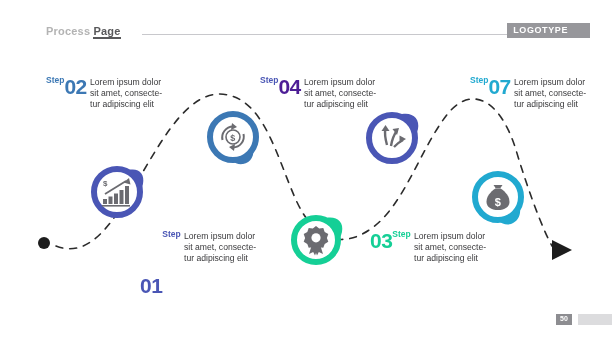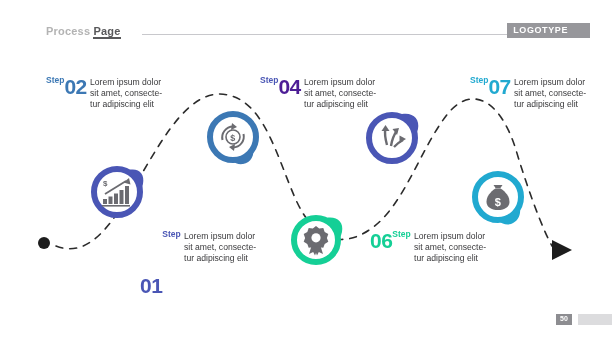--- a/index.html
+++ b/index.html
@@ -294,21 +294,21 @@
     </div>
     <div class="step-desc">
       <span>Lorem ipsum dolor</span>
       <span>sit amet, consecte-</span>
       <span>tur adipiscing elit</span>
     </div>
   </div>
 
   <div class="step-block" style="left:370px; top:230px;">
     <div class="step-key num-first">
-      <div class="step-num" style="color:#15cf96;">06</div>
+      <div class="step-num" style="color:#15cf96;">03</div>
       <div class="step-word" style="color:#15cf96;">Step</div>
     </div>
     <div class="step-desc">
       <span>Lorem ipsum dolor</span>
       <span>sit amet, consecte-</span>
       <span>tur adipiscing elit</span>
     </div>
   </div>
 
   <div class="footer">

